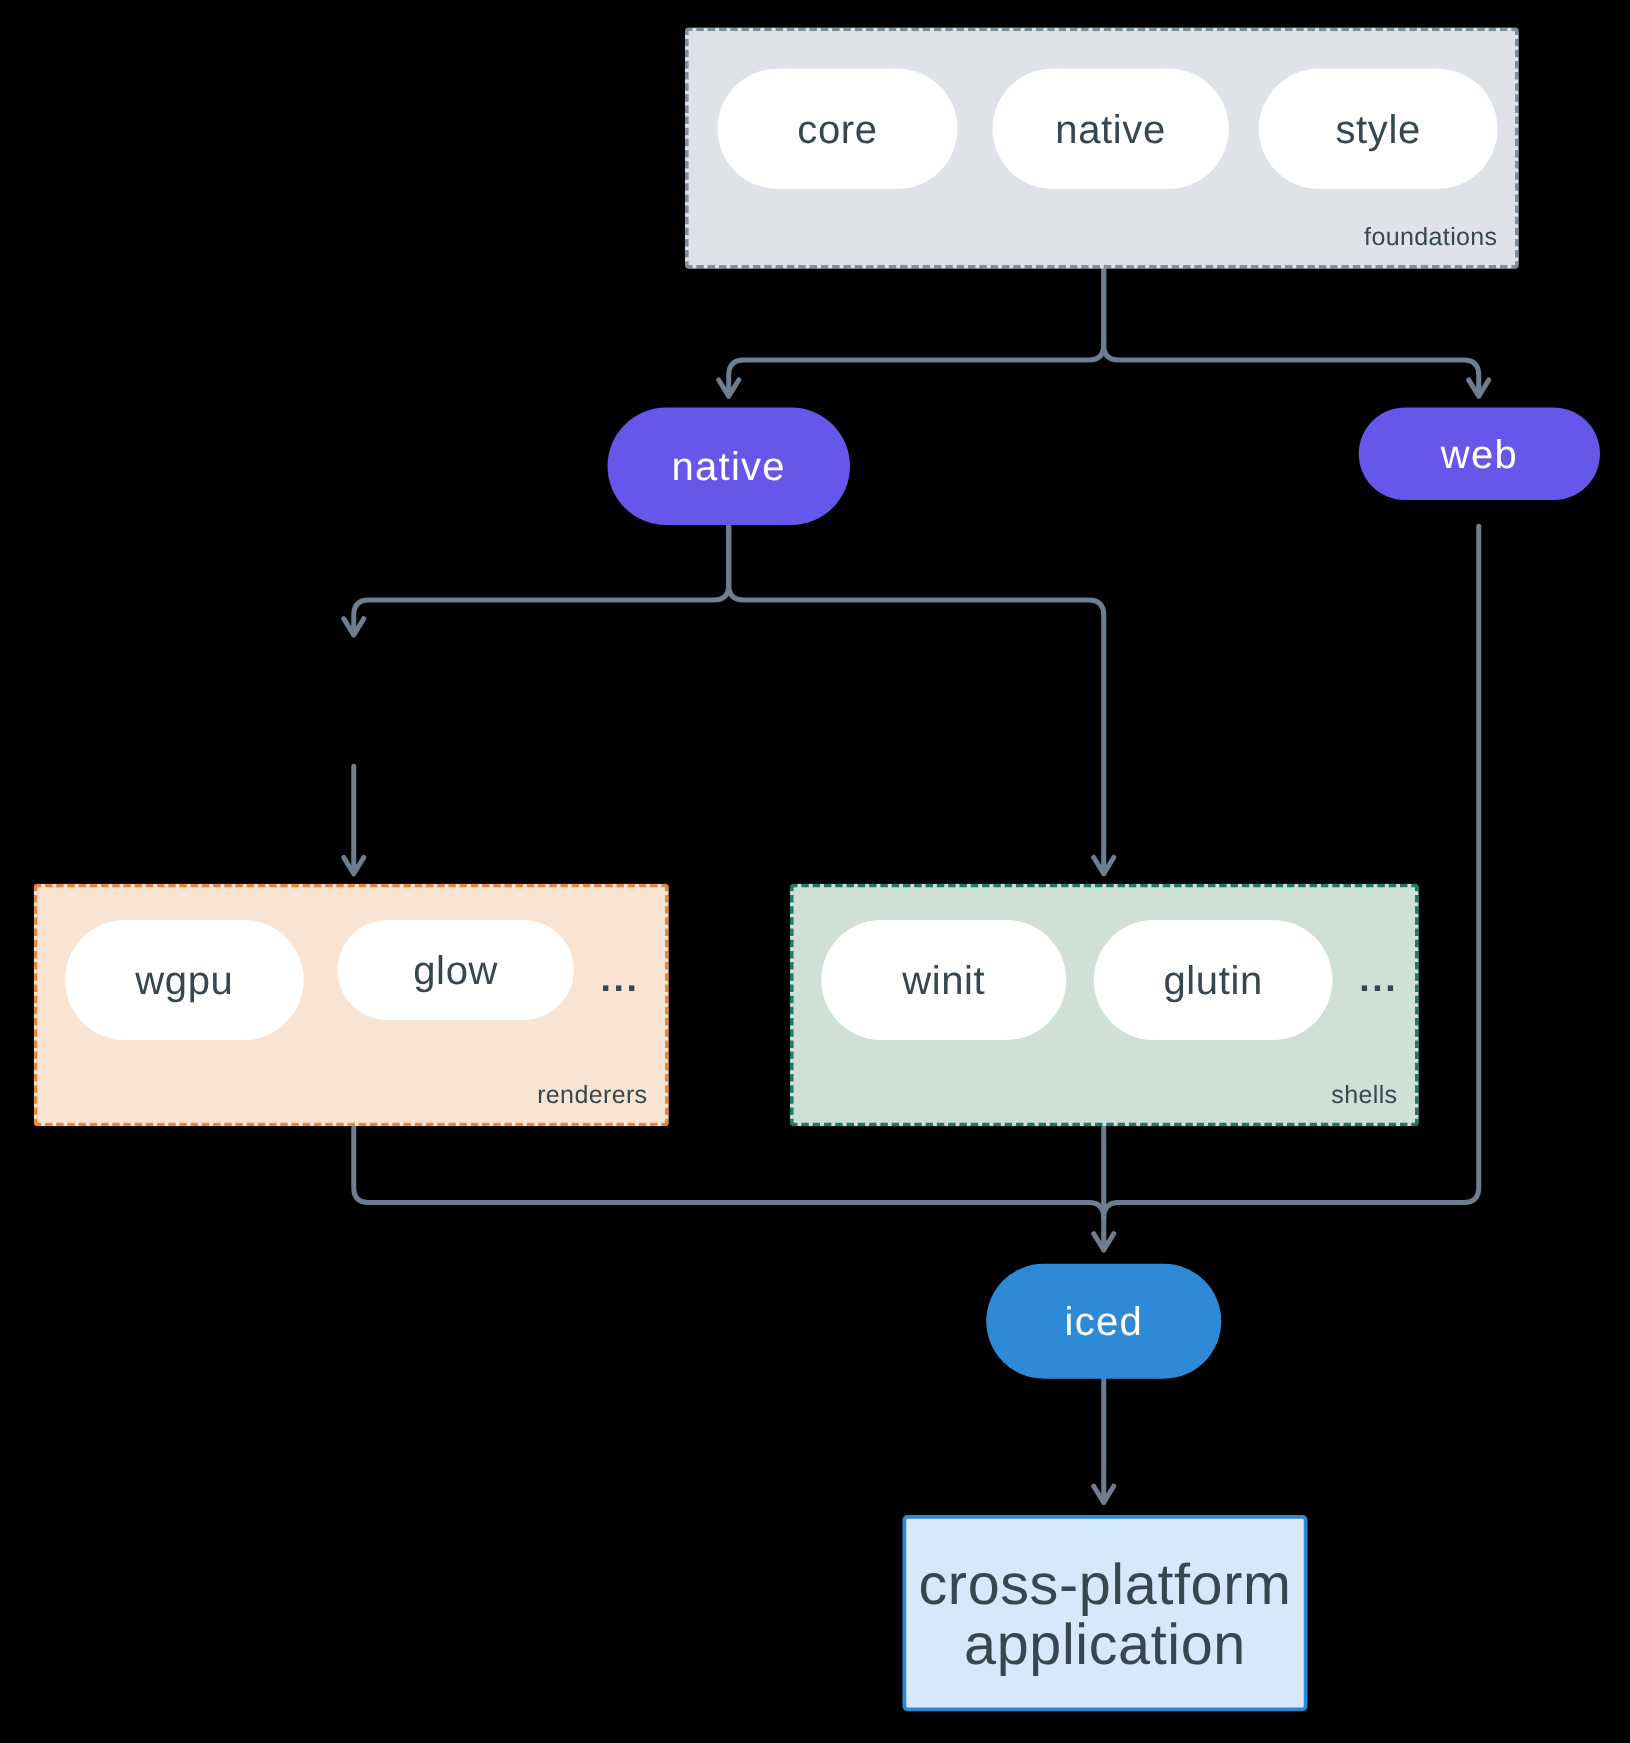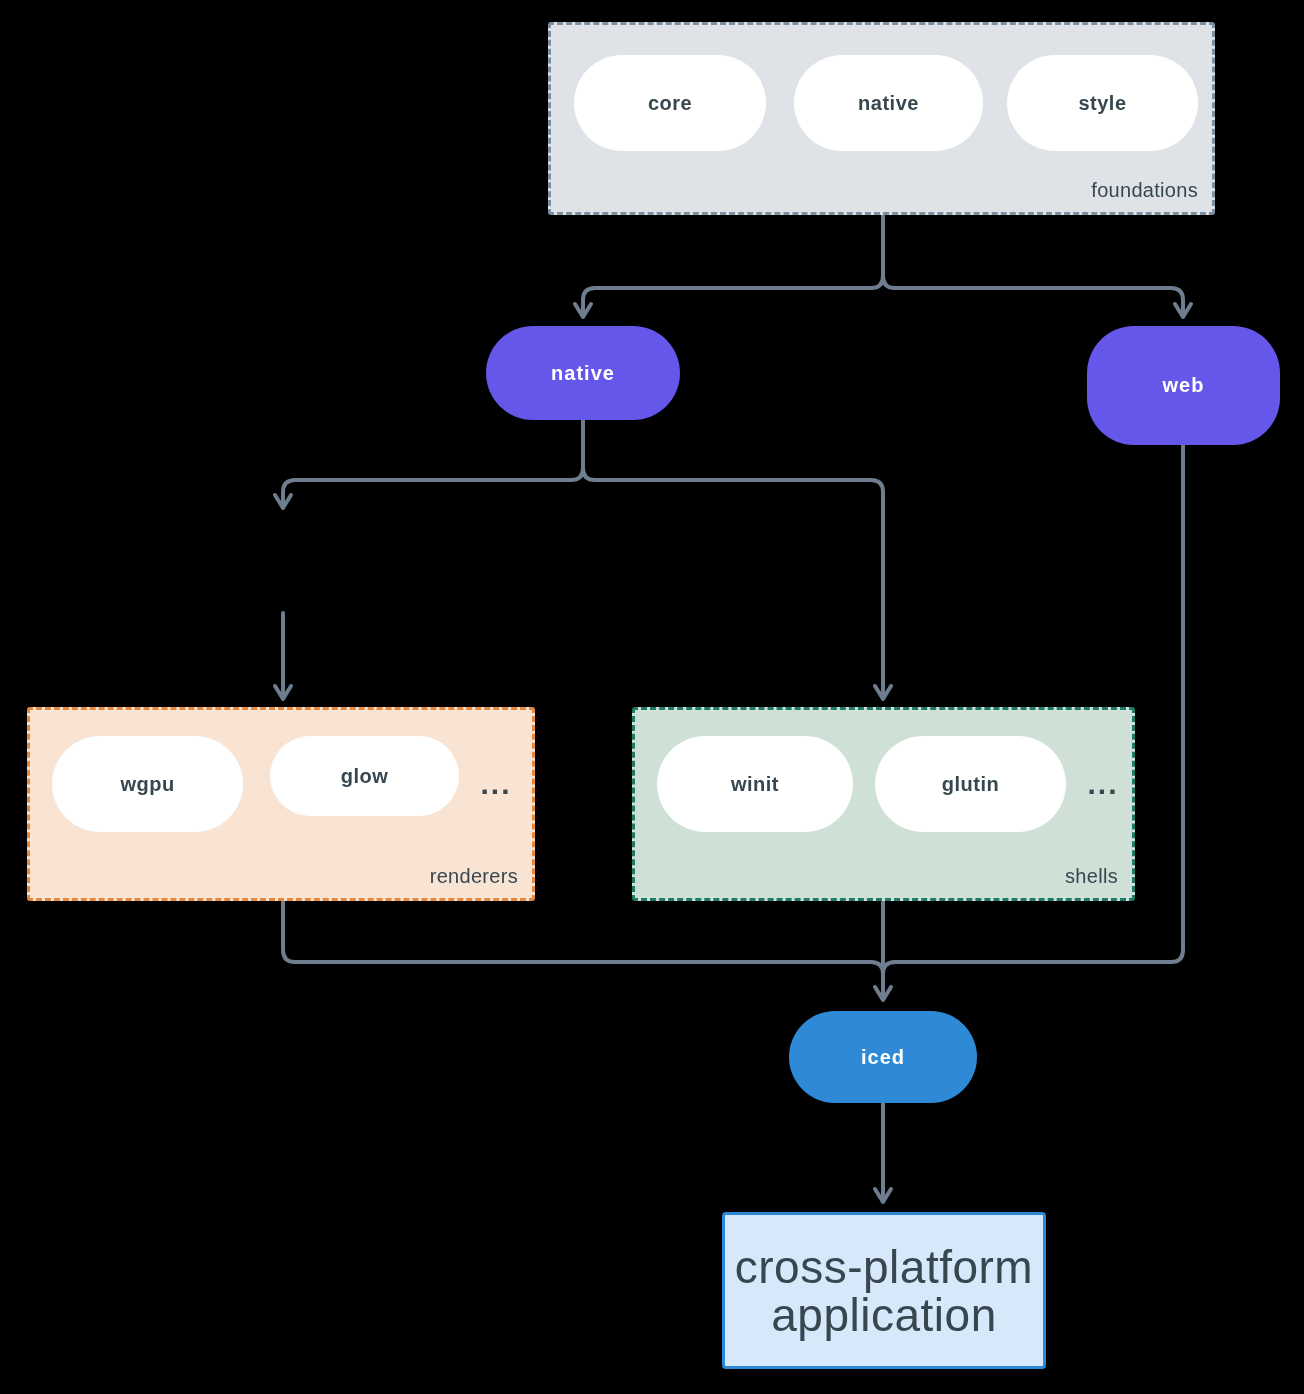--- a/index.html
+++ b/index.html
@@ -35,21 +35,21 @@
   .group-shells{left:632px;top:707px;width:503px;height:194px;
     background:var(--shells-fill);border:3px dashed var(--shells-border);}
 
   .group-label{
     position:absolute;right:14px;bottom:10px;
     font-size:20px;color:var(--text-dark);letter-spacing:0.3px;
   }
 
   .pill{
     position:absolute;display:flex;align-items:center;justify-content:center;
-    font-size:20px;letter-spacing:0.5px;box-sizing:border-box;font-weight:bold;
+    font-size:32px;letter-spacing:0.5px;box-sizing:border-box;
   }
   .pill-white{background:#ffffff;color:var(--text-dark);border-radius:48px;}
   .pill-color{color:#ffffff;border-radius:47px;letter-spacing:1px;}
 
   
   .pill-core   {left:23px;top:30px;width:192px;height:96px;}
   .pill-futures{left:243px;top:30px;width:189px;height:96px;}
   .pill-style  {left:456px;top:30px;width:191px;height:96px;}
   
   .pill-wgpu{left:22px;top:26px;width:191px;height:96px;}
@@ -61,21 +61,21 @@
   .ellipsis{
     position:absolute;width:44px;top:26px;height:96px;
     display:flex;align-items:center;justify-content:center;
     font-size:30px;font-weight:bold;color:var(--text-dark);letter-spacing:2px;
   }
   .ellipsis-renderers{left:444px;}
   .ellipsis-shells{left:446px;}
 
   
   .pill-native  {left:486px;top:326px;width:194px;height:94px;background:var(--purple);}
-  .pill-web     {left:1087px;top:326px;width:193px;height:119px;background:var(--purple);text-align:right;}
+  .pill-web     {left:1087px;top:326px;width:193px;height:74px;background:var(--purple);text-align:right;}
   .pill-graphics{left:188px;top:517px;width:190px;height:95px;background:var(--orange);}
   .pill-iced    {left:789px;top:1011px;width:188px;height:92px;background:var(--blue);}
 
   .app-box{
     position:absolute;left:722px;top:1212px;width:324px;height:157px;
     box-sizing:border-box;background:var(--app-fill);
     border:3px solid var(--app-border);border-radius:4px;
     display:flex;flex-direction:column;align-items:center;justify-content:center;
     color:var(--text-dark);font-size:46px;line-height:48px;letter-spacing:0.5px;
   }

